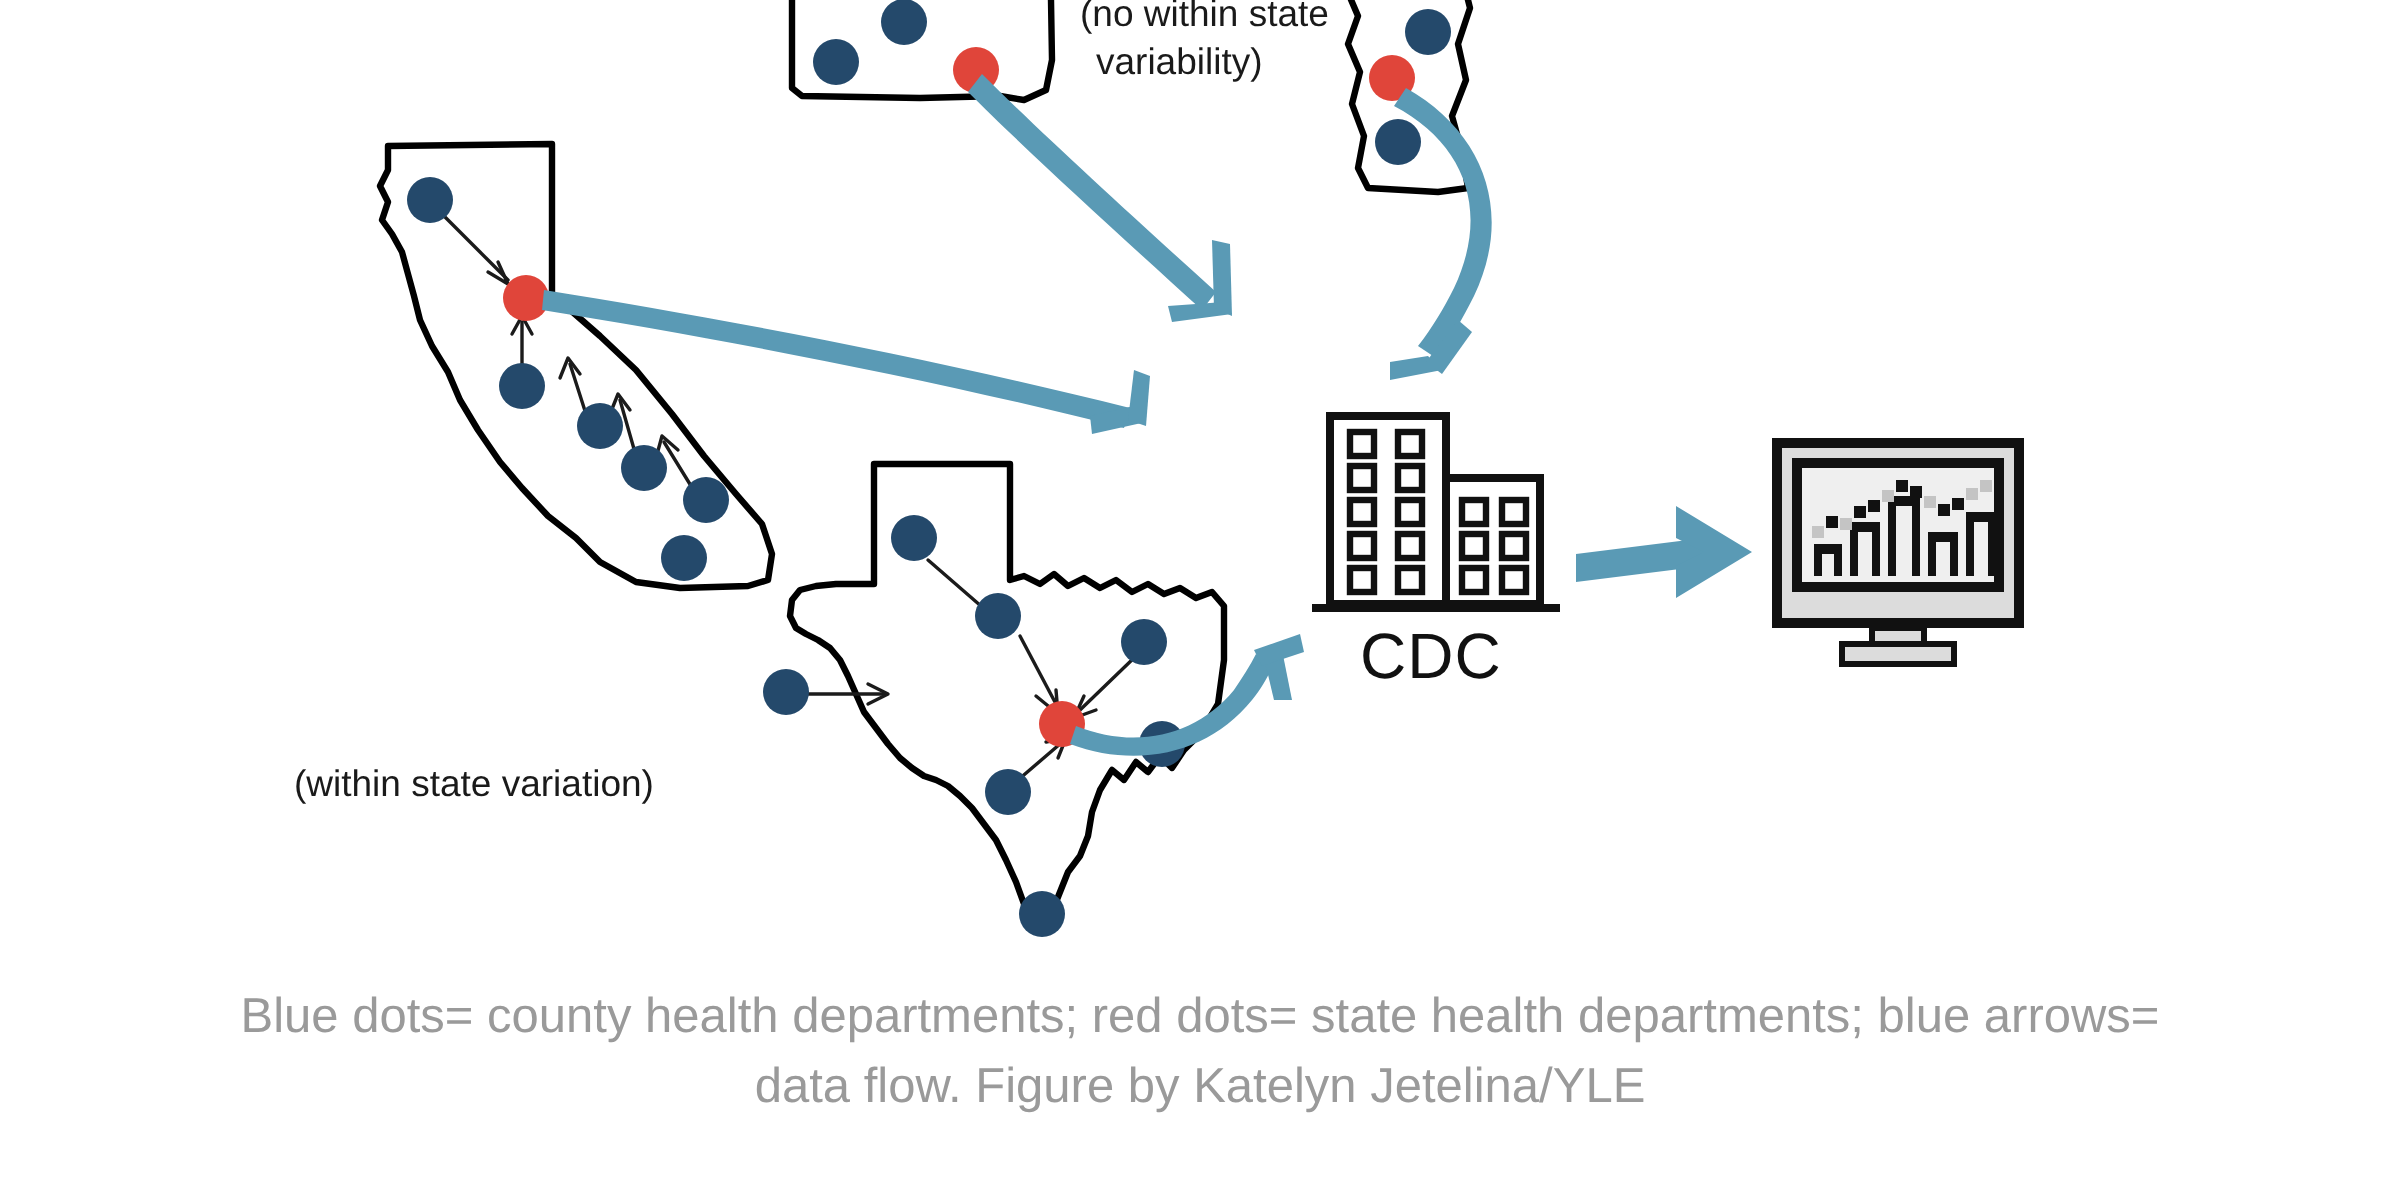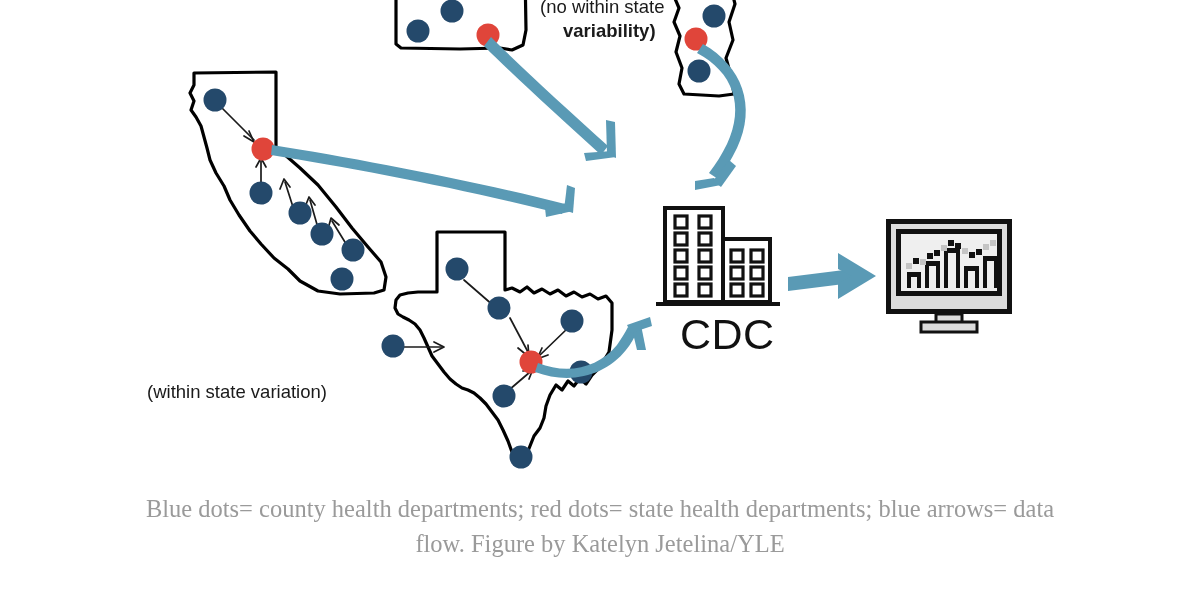--- a/index.html
+++ b/index.html
@@ -89,40 +89,39 @@
     top: 334px;
     font-size: 18.5px;
     margin-top: 47px;
   }
   #label-centralized-line2 {
     left: 540px;
     top: -4px;
     font-size: 18.5px;
   }
   #label-centralized-line3 {
-    left: 563px;
+    left: 548px;
     top: 20px;
     font-size: 18.5px;
-    font-weight: bold;
   }
   #label-cdc {
     left: 680px;
     top: 310px;
-    font-size: 43px;
+    font-size: 32px;
     color: #111111;
     letter-spacing: 0.5px;
     text-align: right;
   }
   #figure-caption {
     position: absolute;
     left: 120px;
     top: 492px;
     width: 960px;
     text-align: center;
-    font-family: Liberation Serif, serif;
+    font-family: Liberation Sans, sans-serif;
     font-size: 24.5px;
     line-height: 1.42;
     color: #9a9a9a;
     white-space: normal;
   }
 </style>
 </head>
 <body>
 
 <div id="figure-root">

